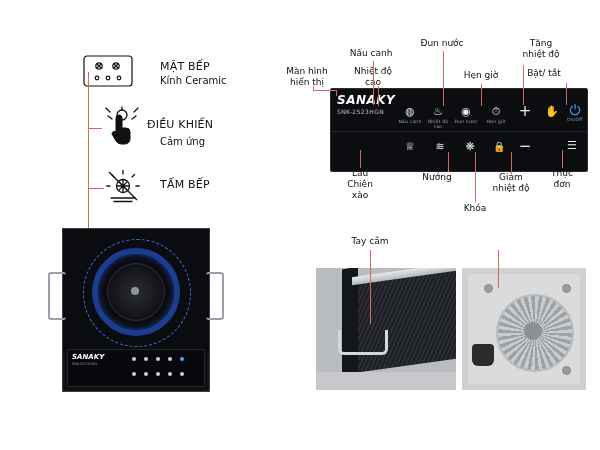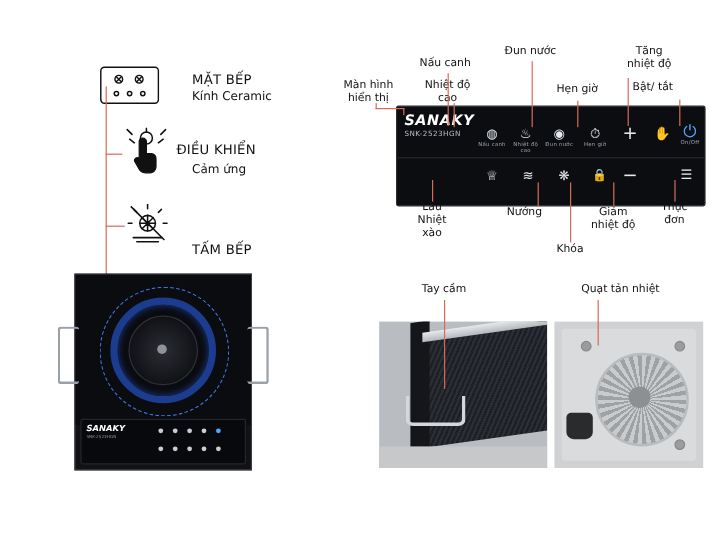--- a/index.html
+++ b/index.html
@@ -165,21 +165,21 @@
         <path d="M4 16 L0.8 16"></path>
         <path d="M30 16 L33.2 16"></path>
         <circle cx="17" cy="16" r="6.5"></circle>
         <path d="M17 9.5 L17 22.5 M10.5 16 L23.5 16 M12.4 11.4 L21.6 20.6 M21.6 11.4 L12.4 20.6"></path>
         <path d="M5 28 L29 28"></path>
         <path d="M8 31.5 L26 31.5"></path>
       </g>
       <path d="M3 2 L31 30" stroke="#111" stroke-width="1.3"></path>
     </svg>
   </div>
-  <div class="feat-title" style="left:160px;top:178px;margin-top:24px;">TẤM BẾP</div>
+  <div class="feat-title" style="left:160px;top:178px;">TẤM BẾP</div>
 
   <div class="line vline" style="left:88px;top:72px;height:160px;"></div>
   <div class="line hline" style="left:88px;top:72px;width:0px;"></div>
   <div class="line hline" style="left:88px;top:128px;width:14px;"></div>
   <div class="line hline" style="left:88px;top:188px;width:16px;"></div>
   <div class="line hline" style="left:80px;top:296px;width:12px;"></div>
   <div class="line vline" style="left:88px;top:232px;height:64px;"></div>
 
   <div class="panel" style="left:330px;top:88px;width:256px;height:82px;">
     <div class="brand">SANAKY</div>
@@ -249,21 +249,21 @@
   <div class="line vline" style="left:313px;top:86px;height:5px;"></div>
 
   <div class="line vline" style="left:373px;top:61px;height:44px;"></div>
   <div class="line vline" style="left:378px;top:86px;height:20px;"></div>
   <div class="line vline" style="left:443px;top:51px;height:55px;"></div>
   <div class="line vline" style="left:481px;top:84px;height:22px;"></div>
   <div class="line vline" style="left:523px;top:65px;height:40px;"></div>
   <div class="line vline" style="left:566px;top:83px;height:22px;"></div>
 
   <div class="lbl c" style="left:340px;top:168px;width:40px;">Lẩu
-Nhiệt
+Chiên
 xào</div>
   <div class="lbl c" style="left:412px;top:172px;width:50px;">Nướng</div>
   <div class="lbl c" style="left:453px;top:203px;width:44px;">Khóa</div>
   <div class="lbl c" style="left:487px;top:172px;width:48px;">Giảm
 nhiệt độ</div>
   <div class="lbl c" style="left:540px;top:168px;width:44px;text-align:center;">Thực
 đơn</div>
 
   <div class="line vline" style="left:360px;top:150px;height:18px;"></div>
   <div class="line vline" style="left:448px;top:152px;height:20px;"></div>
@@ -308,16 +308,15 @@
 
   <div class="photo photo-fan" style="left:462px;top:268px;width:124px;height:122px;">
     <div class="fan-plate" style="left:6px;top:6px;width:112px;height:110px;"></div>
     <div class="fan-circle" style="left:34px;top:26px;width:74px;height:74px;"></div>
     <div class="fan-hub" style="left:62px;top:54px;width:18px;height:18px;"></div>
     <div class="foot" style="left:10px;top:76px;width:22px;height:22px;"></div>
     <div class="screwhole" style="left:22px;top:16px;width:7px;height:7px;"></div>
     <div class="screwhole" style="left:100px;top:16px;width:7px;height:7px;"></div>
     <div class="screwhole" style="left:100px;top:98px;width:7px;height:7px;"></div>
   </div>
-  <div class="lbl c" style="left:462px;top:236px;width:110px;">Quạt tản nhiệt</div>
   <div class="line vline" style="left:498px;top:250px;height:38px;"></div>
 
 </div>
 
 </body></html>

